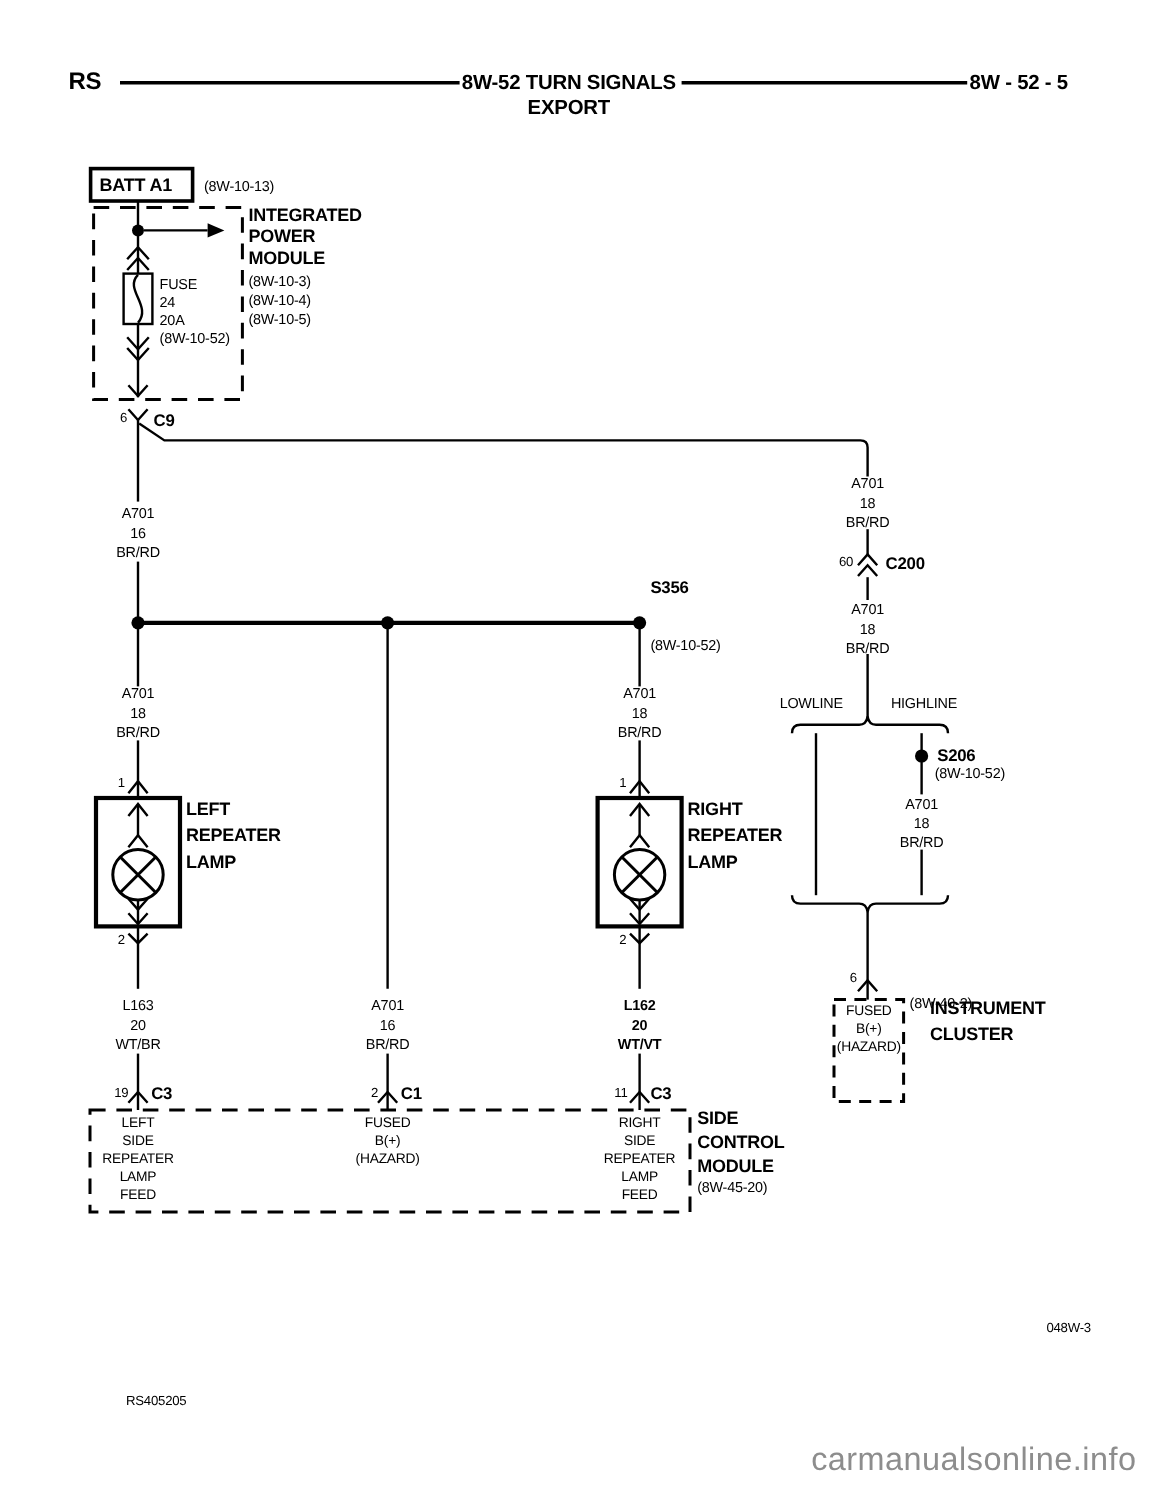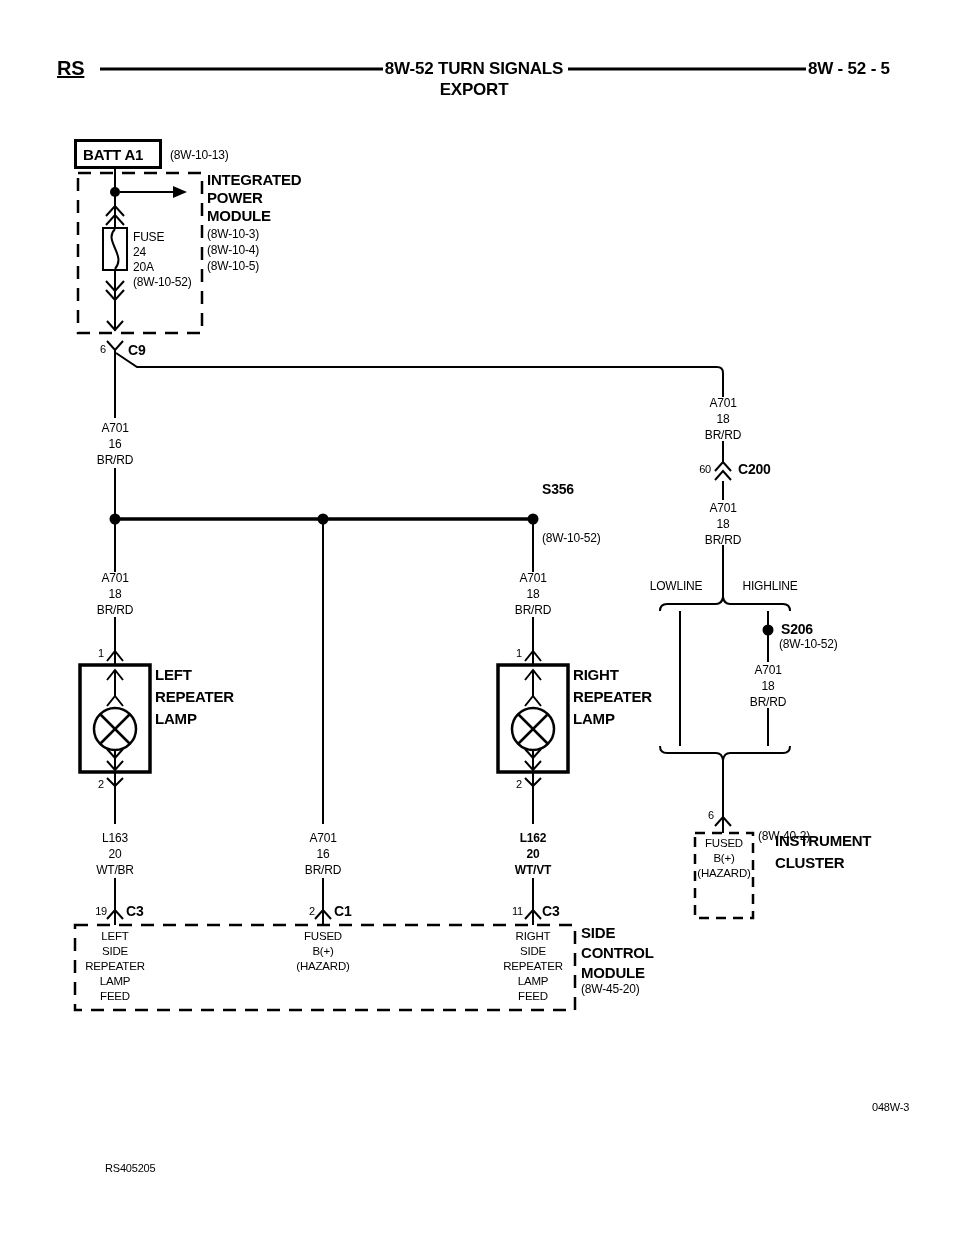--- a/index.html
+++ b/index.html
@@ -142,21 +142,21 @@
         <rect x="695" y="833" width="58" height="85" stroke-width="2.5" stroke-dasharray="10 7"></rect>
       </g>
 
       <g>
         <rect x="75" y="925" width="500" height="85" stroke-width="2.5" stroke-dasharray="13 9"></rect>
       </g>
 
     </g>
   </svg>
 
-  <div class="t rs" style="left:57px;top:57px;text-decoration:underline;">RS</div>
+  <div class="t rs" style="left:57px;top:57px;">RS</div>
   <div class="t h c" style="left:474px;top:60px;">8W-52 TURN SIGNALS</div>
   <div class="t h c" style="left:474px;top:81px;">EXPORT</div>
   <div class="t h" style="left:808px;top:60px;">8W - 52 - 5</div>
 
   <div class="t name" style="left:83px;top:144px;">BATT A1</div>
   <div class="t f12" style="left:170px;top:147px;">(8W-10-13)</div>
   <div class="t name18" style="left:207px;top:171px;">INTEGRATED
 POWER
 MODULE</div>
   <div class="t f12" style="left:207px;top:226px;">(8W-10-3)
@@ -247,14 +247,15 @@
 REPEATER
 LAMP
 FEED</div>
   <div class="t name20" style="left:581px;top:923px;">SIDE
 CONTROL
 MODULE</div>
   <div class="t f12" style="left:581px;top:981px;">(8W-45-20)</div>
 
   <div class="t f11" style="left:57px;top:1162px;padding-left:48px;">RS405205</div>
   <div class="t f11" style="left:843px;top:1101px;padding-left:29px;">048W-3</div>
+  <div class="t wm r" style="left:947px;top:1201px;">carmanualsonline.info</div>
 
 </div>
 
 </body></html>

